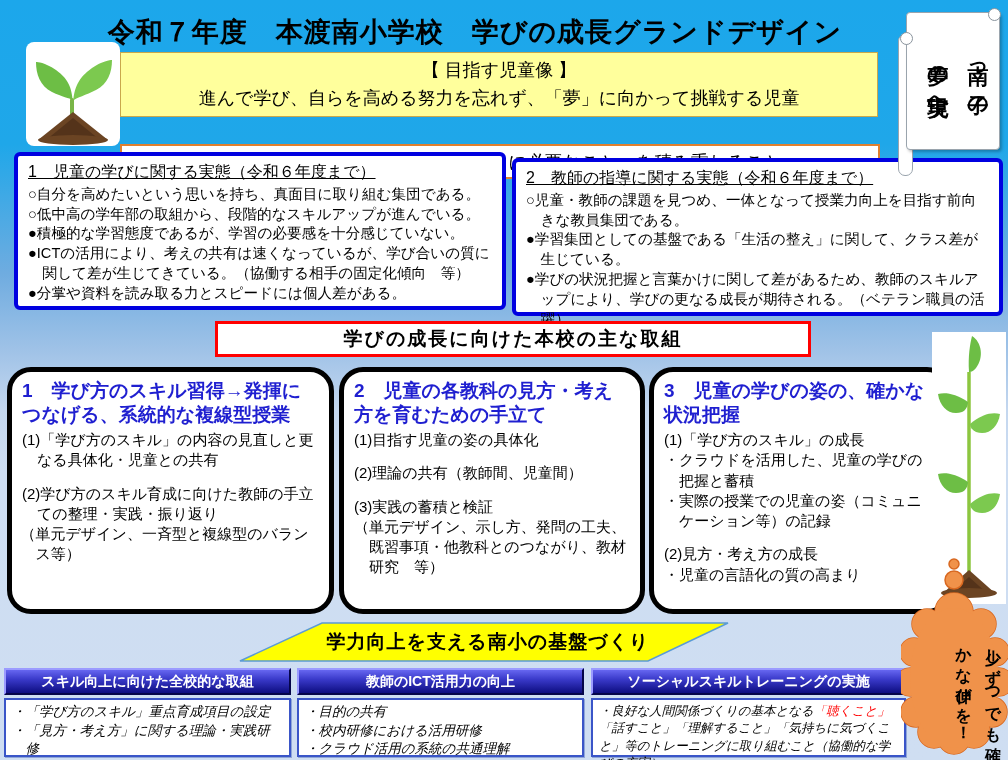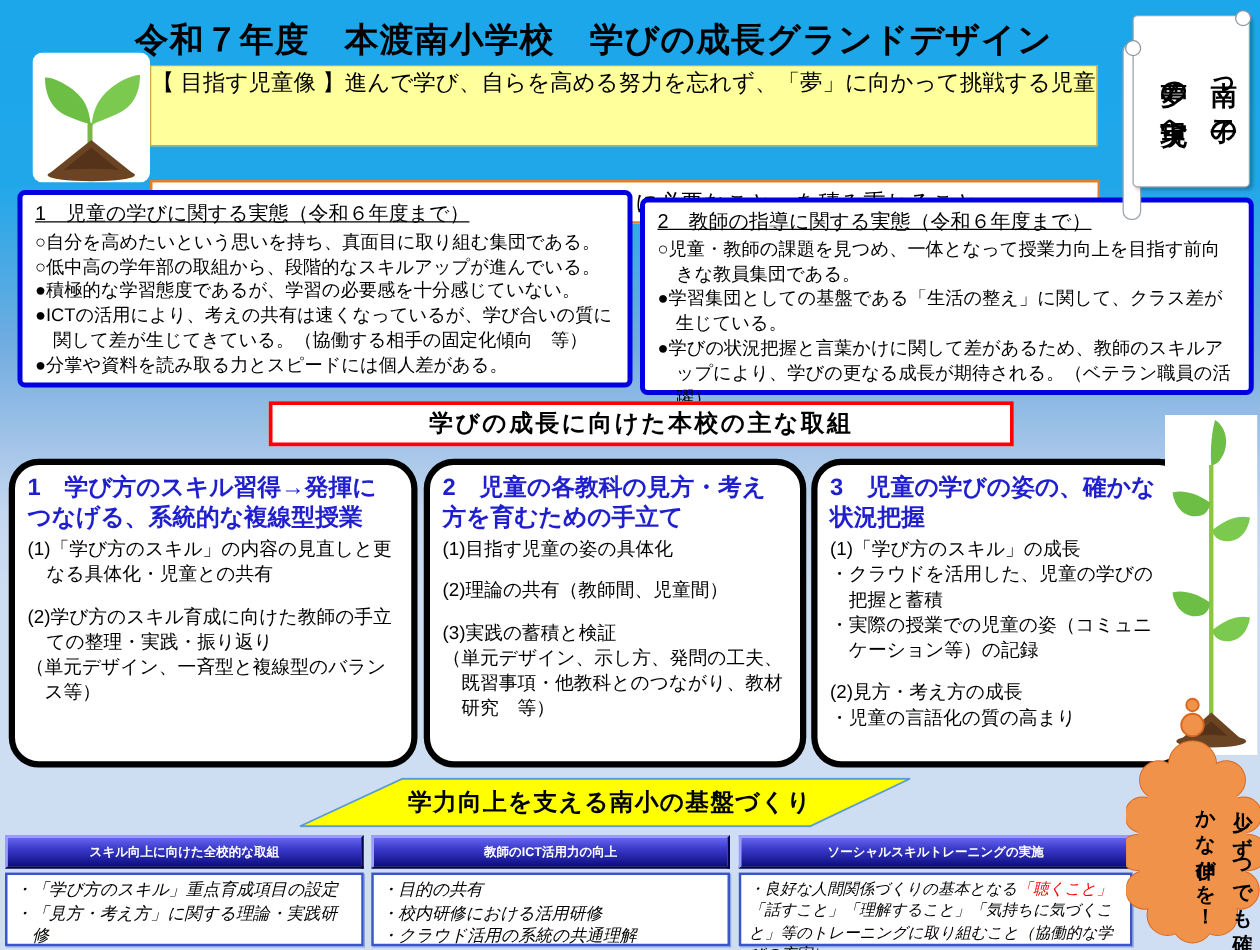--- a/index.html
+++ b/index.html
@@ -5,21 +5,21 @@
   html,body{margin:0;padding:0;}
   body{font-family:"Liberation Sans","DejaVu Sans",sans-serif;}
   #canvas{position:relative;width:1008px;height:760px;overflow:hidden;
     background:linear-gradient(180deg,#1CA7EB 0%,#1FA7E9 19%,#6FACE0 36%,#9FC2E7 46%,#C4D7EF 54%,#CDDDF2 62%,#CFDEF2 100%);}
   .abs{position:absolute;}
 
   
   .main-title{left:70px;top:14px;width:810px;text-align:center;font-size:27px;font-weight:bold;color:#000;letter-spacing:1px;}
   .seedling-box{left:26px;top:42px;width:94px;height:104px;}
   .vision-box{left:120px;top:52px;width:756px;height:63px;background:#FFFF9C;border:1px solid #C9A84C;
-    display:flex;justify-content:center;text-align:center;font-size:18px;line-height:1.55;color:#000;}
+    display:flex;flex-direction:column;justify-content:center;text-align:center;font-size:18px;line-height:1.55;color:#000;}
   .motto-box{left:120px;top:118px;width:756px;height:31px;background:#FFFFFF;border:2px solid #E0802F;
     display:flex;align-items:center;justify-content:center;font-size:18px;color:#000;margin-top:26px;}
 
   
   .scroll{left:896px;top:8px;width:106px;height:168px;z-index:6;}
   .scroll-main{position:absolute;left:10px;top:4px;width:92px;height:136px;background:#FFFFFF;border:1px solid #9aa4ad;border-radius:4px;box-shadow:2px 2px 3px rgba(0,0,0,.25);}
   .scroll-rod{position:absolute;left:2px;top:26px;width:13px;height:140px;background:#FFFFFF;border:1px solid #9aa4ad;border-radius:7px;}
   .scroll-curl{position:absolute;width:11px;height:11px;border:1px solid #8a949d;border-radius:50%;background:#fff;}
   .scroll-text{position:absolute;left:14px;top:10px;width:88px;height:126px;display:flex;justify-content:center;
     writing-mode:vertical-rl;white-space:pre-line;font-size:21px;font-weight:bold;color:#000;letter-spacing:3px;line-height:1.9;}
@@ -49,21 +49,21 @@
   .plant-box{left:932px;top:332px;width:74px;height:272px;z-index:2;}
 
   
   .banner-wrap{left:238px;top:622px;width:492px;height:40px;}
   .banner-text{position:absolute;left:30px;top:0;width:440px;height:40px;display:flex;align-items:center;justify-content:center;
     font-size:19px;font-weight:bold;color:#000;letter-spacing:1px;}
 
   
   .bottom-header{height:27px;background:linear-gradient(180deg,#6666F0 0%,#3A3ACA 40%,#0D0D80 100%);
     border-top:2px solid #9b9bff;border-left:2px solid #9b9bff;border-right:2px solid #05054a;border-bottom:2px solid #05054a;
-    display:flex;align-items:center;justify-content:center;color:#FFFFFF;font-weight:bold;font-size:10px;box-sizing:border-box;}
+    display:flex;align-items:center;justify-content:center;color:#FFFFFF;font-weight:bold;font-size:14px;box-sizing:border-box;}
   .bottom-body{background:#FFFFFF;border:2px solid #3A55C8;box-shadow:1px 1px 0 #8fa6d8;padding:3px 6px;font-size:13.5px;line-height:1.38;color:#000;box-sizing:border-box;font-style:italic;}
   .bh-1{left:4px;top:668px;width:287px;}
   .bb-1{left:4px;top:698px;width:287px;height:59px;}
   .bh-2{left:297px;top:668px;width:287px;}
   .bb-2{left:297px;top:698px;width:287px;height:59px;}
   .bh-3{left:591px;top:668px;width:315px;}
   .bb-3{left:591px;top:698px;width:315px;height:59px;font-size:12.5px;}
   .hl-red{color:#FF0000;}
 
   

